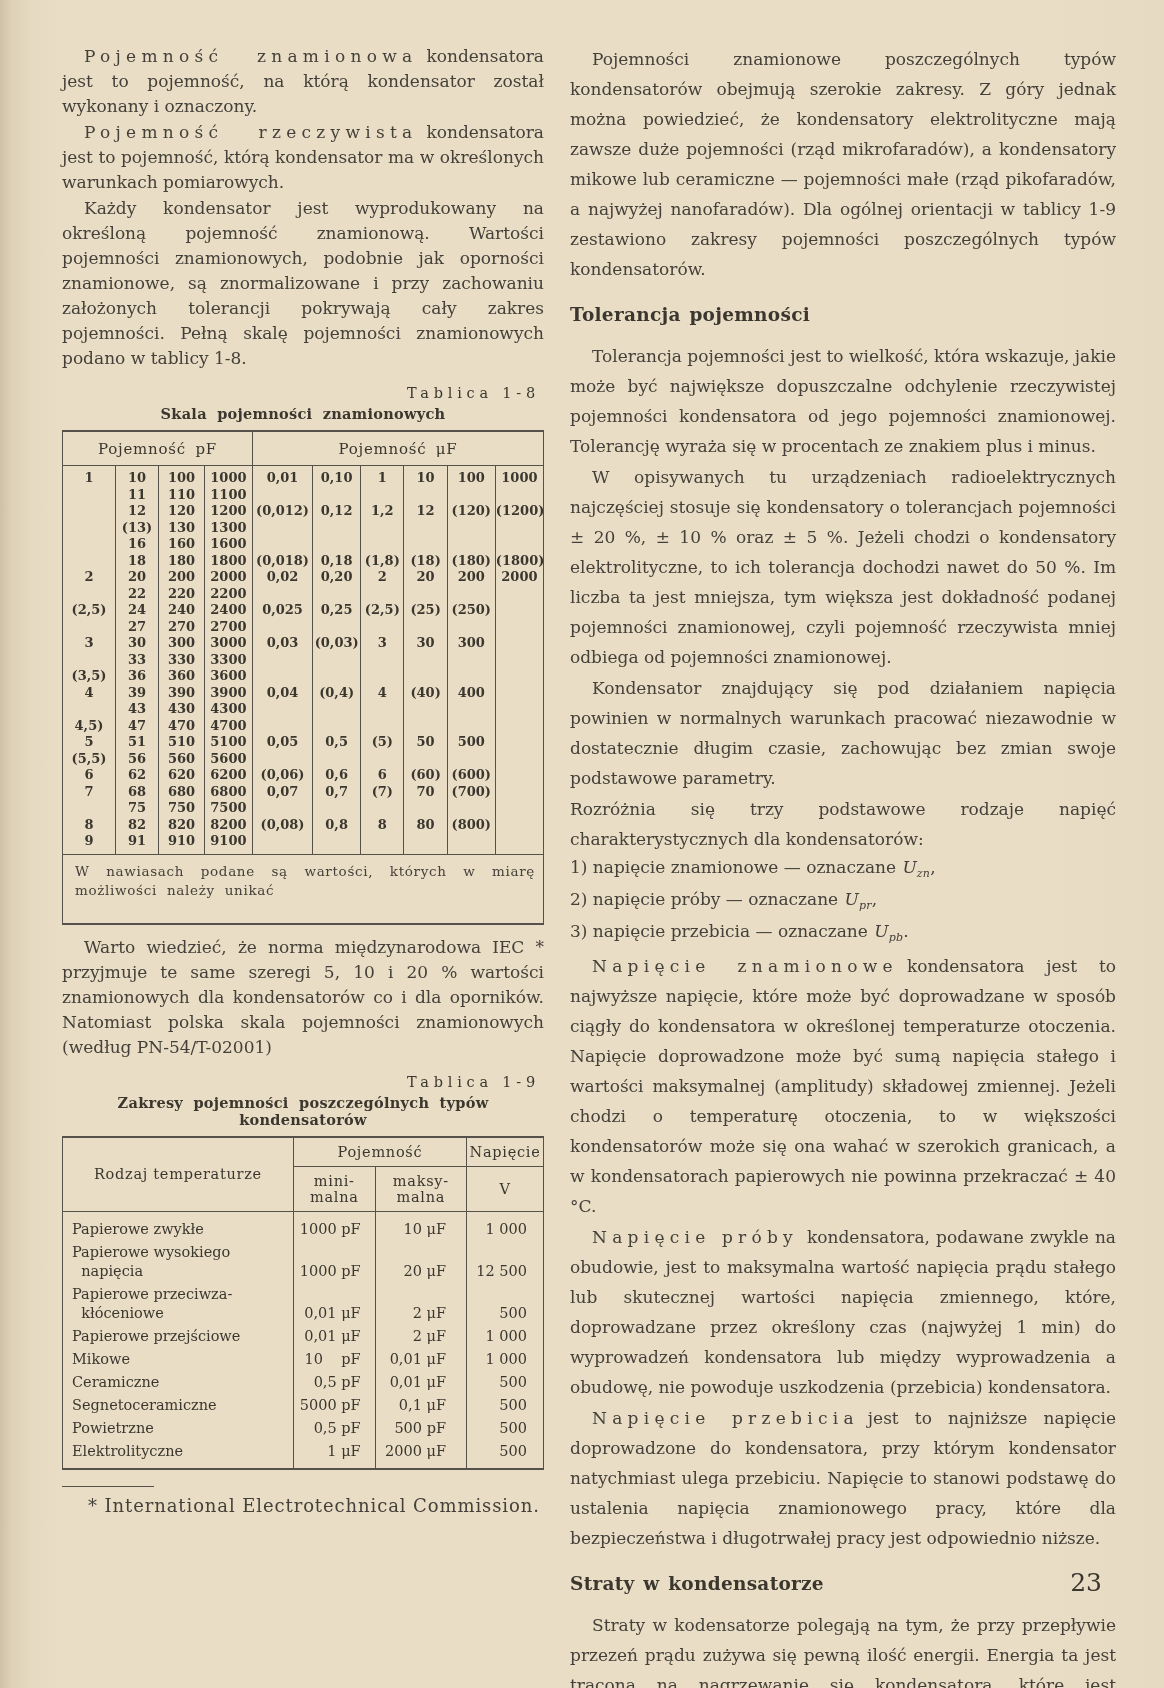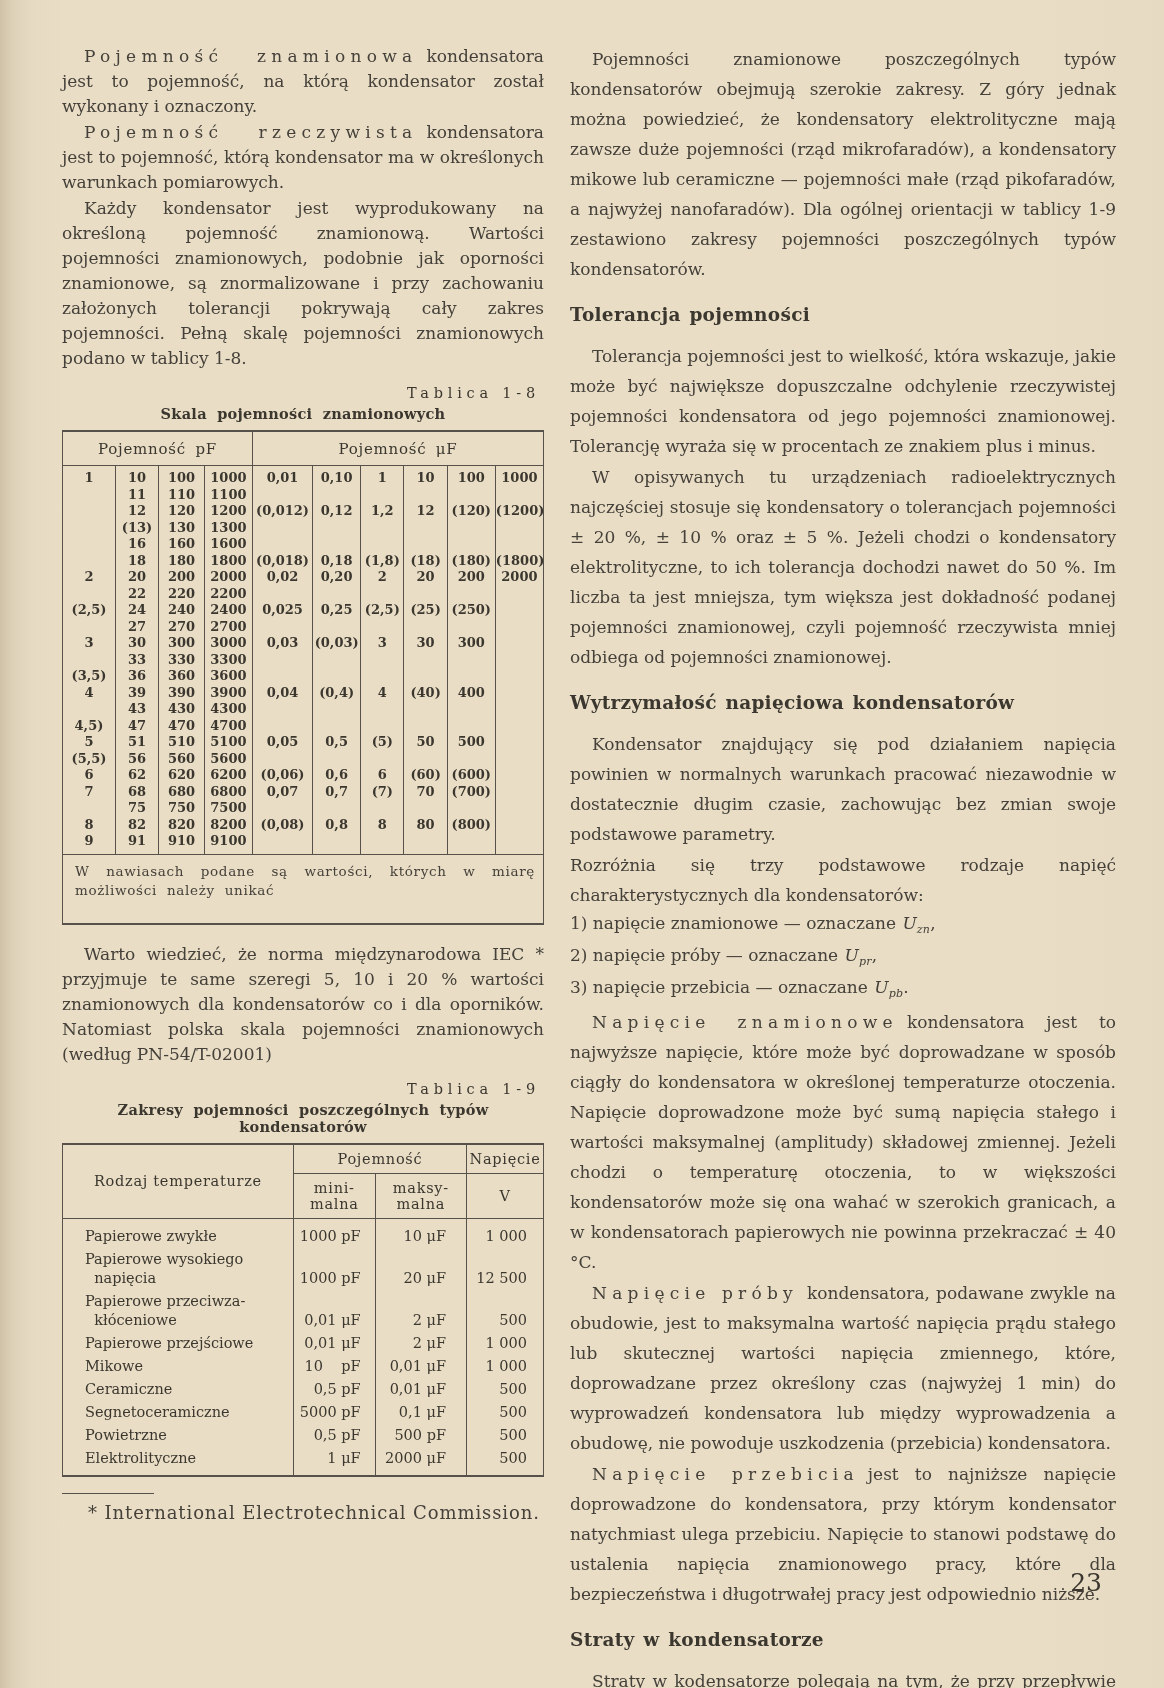--- a/index.html
+++ b/index.html
@@ -42,21 +42,21 @@
     text-align:center;margin-bottom:8px;color:var(--ink-dark);
   }
 
   
   table.t18{
     width:100%;border-collapse:collapse;table-layout:fixed;
     border-top:2px solid var(--line);
     border-bottom:2px solid var(--line);
     border-left:1px solid var(--line);
     border-right:1px solid var(--line);
-    margin-bottom:17px;
+    margin-bottom:10px;
   }
   .t18 thead{border-bottom:1px solid var(--line);}
   .t18 th{
     font-weight:normal;font-size:15px;letter-spacing:0.05em;word-spacing:4px;
     padding:8px 0 7px;text-align:center;color:var(--ink-dark);
   }
   .t18 th.grp-pf{border-right:1px solid var(--line);}
   .t18 td{
     font-size:13px;font-weight:bold;line-height:16.5px;height:16.5px;
     text-align:center;vertical-align:middle;padding:0;color:var(--ink-dark);
@@ -89,21 +89,21 @@
   }
   .t19 th.h-name{border-right:1px solid var(--line);}
   .t19 th.h-grp{border-bottom:1px solid var(--line);}
   .t19 th.h-volt{border-left:1px solid var(--line);}
   .t19 tr + tr th + th{border-left:1px solid var(--line);}
   .t19 td{
     font-size:14.5px;line-height:19px;vertical-align:bottom;
     padding:2px 4px;color:var(--ink-dark);
   }
   .t19 td + td{border-left:1px solid var(--line);}
-  .t19 td.col-0{text-align:left;padding-left:22px;white-space:pre-wrap;}
+  .t19 td.col-0{text-align:left;padding-left:9px;white-space:pre-wrap;}
   .t19 td.col-1{text-align:right;padding-right:14px;white-space:pre-wrap;}
   .t19 td.col-2{text-align:right;padding-right:20px;}
   .t19 td.col-3{text-align:right;padding-right:16px;}
   .t19 tbody tr:first-child td{padding-top:8px;}
   .t19 tbody tr:last-child td{padding-bottom:7px;}
 
   .footnote-rule{width:92px;border-top:1.5px solid var(--line);margin:16px 0 8px 0;}
   .footnote{font-size:18px;letter-spacing:0.05em;padding-left:26px;}
 
   h2.sec{
@@ -533,21 +533,20 @@
 
   <div class="col-right">
 
     <p class="para indent">Pojemności znamionowe poszczególnych typów kondensatorów obejmują szerokie zakresy. Z góry jednak można powiedzieć, że kondensatory elektrolityczne mają zawsze duże pojemności (rząd mikrofaradów), a kondensatory mikowe lub ceramiczne — pojemności małe (rząd pikofaradów, a najwyżej nanofaradów). Dla ogólnej orientacji w tablicy 1-9 zestawiono zakresy pojemności poszczególnych typów kondensatorów.</p>
 
     <h2 class="sec">Tolerancja pojemności</h2>
 
     <p class="para indent">Tolerancja pojemności jest to wielkość, która wskazuje, jakie może być największe dopuszczalne odchylenie rzeczywistej pojemności kondensatora od jego pojemności znamionowej. Tolerancję wyraża się w procentach ze znakiem plus i minus.</p>
     <p class="para indent">W opisywanych tu urządzeniach radioelektrycznych najczęściej stosuje się kondensatory o tolerancjach pojemności ± 20 %, ± 10 % oraz ± 5 %. Jeżeli chodzi o kondensatory elektrolityczne, to ich tolerancja dochodzi nawet do 50 %. Im liczba ta jest mniejsza, tym większa jest dokładność podanej pojemności znamionowej, czyli pojemność rzeczywista mniej odbiega od pojemności znamionowej.</p>
 
-    <h2 class="sec">Wytrzymałość napięciowa kondensatorów</h2>
 
     <p class="para indent">Kondensator znajdujący się pod działaniem napięcia powinien w normalnych warunkach pracować niezawodnie w dostatecznie długim czasie, zachowując bez zmian swoje podstawowe parametry.</p>
     <p class="para">Rozróżnia się trzy podstawowe rodzaje napięć charakterystycznych dla kondensatorów:</p>
 
     <div class="list-line"><span>1) napięcie znamionowe — oznaczane </span><span class="usym">U</span><sub>zn</sub><span>,</span></div>
     <div class="list-line"><span>2) napięcie próby — oznaczane </span><span class="usym">U</span><sub>pr</sub><span>,</span></div>
     <div class="list-line"><span>3) napięcie przebicia — oznaczane </span><span class="usym">U</span><sub>pb</sub><span>.</span></div>
 
     <p class="para indent"><span class="spaced">Napięcie znamionowe</span><span>kondensatora jest to najwyższe napięcie, które może być doprowadzane w sposób ciągły do kondensatora w określonej temperaturze otoczenia. Napięcie doprowadzone może być sumą napięcia stałego i wartości maksymalnej (amplitudy) składowej zmiennej. Jeżeli chodzi o temperaturę otoczenia, to w większości kondensatorów może się ona wahać w szerokich granicach, a w kondensatorach papierowych nie powinna przekraczać ± 40 °C.</span></p>
 

